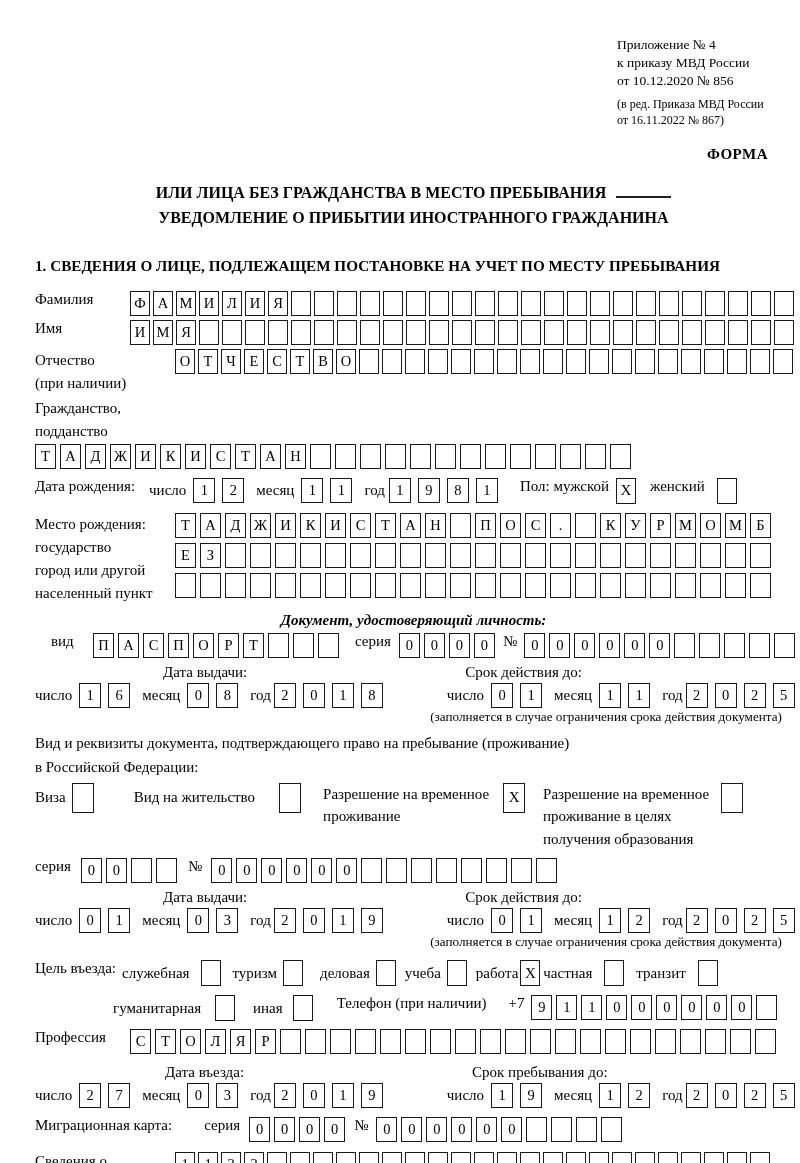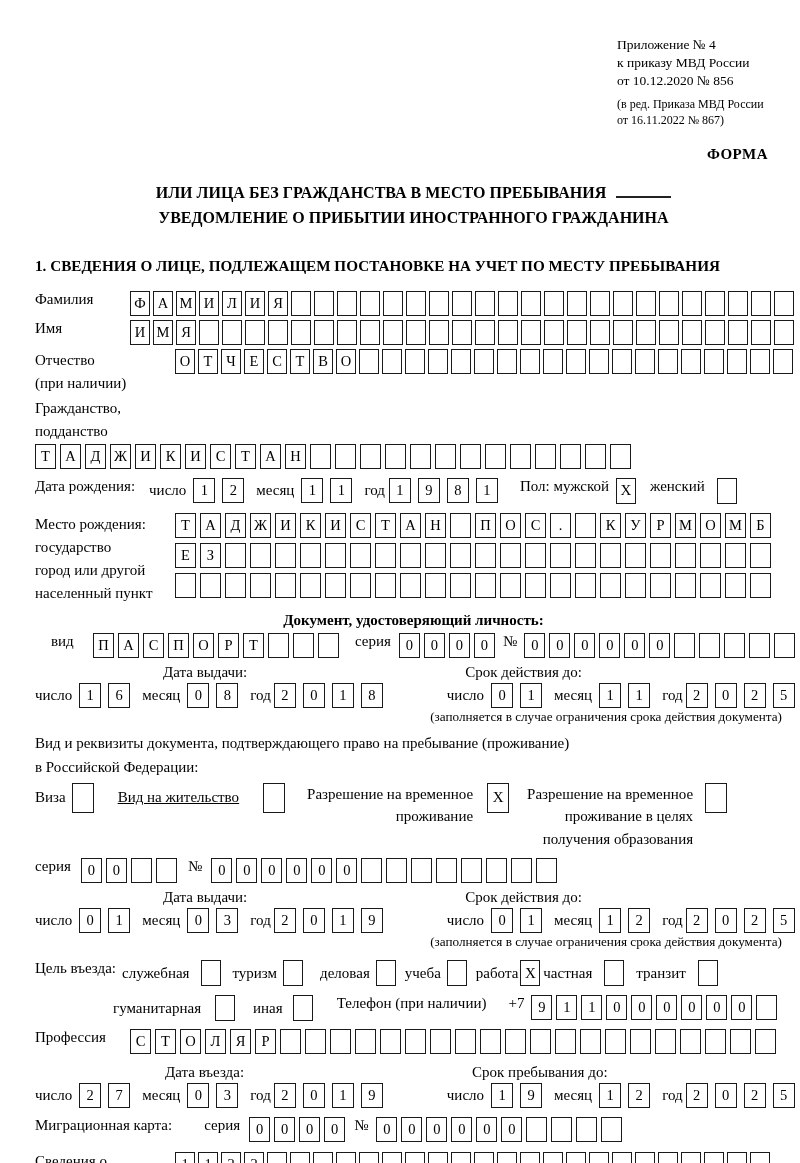--- a/index.html
+++ b/index.html
@@ -37,30 +37,30 @@
   .szb { gap:4px; } .szb .cell { width:21px; }
   .dt { gap:7px; } .dt .cell { width:22px; }
 
   .checkbox {
     width:20px; height:26px; border:1.6px solid #1a1a1a;
     display:inline-flex; align-items:center; justify-content:center;
     font-size:15px; flex:0 0 auto; background:#fff;
   }
   .cb-lg { width:22px; height:30px; }
 
-  .dochead { text-align:center; font-weight:bold; margin:6px 0 4px 0; }
+  .dochead { text-align:center; font-weight:bold; margin:6px 0 4px 0;font-style:italic; }
   .dates-hdr { display:flex; margin-bottom:2px; }
   .dg { display:inline-flex; align-items:center; }
   .dg > span.t { margin-right:7px; }
   .dg > .cells { margin-right:12px; }
   .note { font-size:13.2px; text-align:right; padding-right:10px; margin:1px 0 10px 0; }
   .plain { margin-bottom:7px; }
   .optlbl { margin-right:6px; }
   .opt { display:inline-flex; align-items:center; }
-  .multi { display:inline-flex; flex-direction:column; text-align:right; line-height:1.5; }
+  .multi { display:inline-flex; flex-direction:column; text-align:left; line-height:1.5; }
 </style>
 </head>
 <body>
 
 <div class="page">
 
   <div class="hdr">
     <div>Приложение № 4</div>
     <div>к приказу МВД России</div>
     <div>от 10.12.2020 № 856</div>
@@ -421,21 +421,21 @@
   <div class="note">(заполняется в случае ограничения срока действия документа)</div>
 
   <div class="plain">Вид и реквизиты документа, подтверждающего право на пребывание (проживание)</div>
   <div class="plain">в Российской Федерации:</div>
 
   <div class="row top" style="margin-bottom:8px;">
     <span class="opt">
       <span class="optlbl">Виза</span>
       <span class="checkbox cb-lg"></span>
     </span>
-    <span class="opt" style="margin-left:24px;text-decoration:underline;">
+    <span class="opt" style="margin-left:40px;">
       <span class="optlbl">Вид на жительство</span>
       <span class="checkbox cb-lg" style="margin-left:18px;"></span>
     </span>
     <span class="opt top" style="margin-left:22px; align-items:flex-start;">
       <span class="multi">
         <span>Разрешение на временное</span>
         <span>проживание</span>
       </span>
       <span class="checkbox cb-lg" style="margin-left:14px;">X</span>
     </span>

